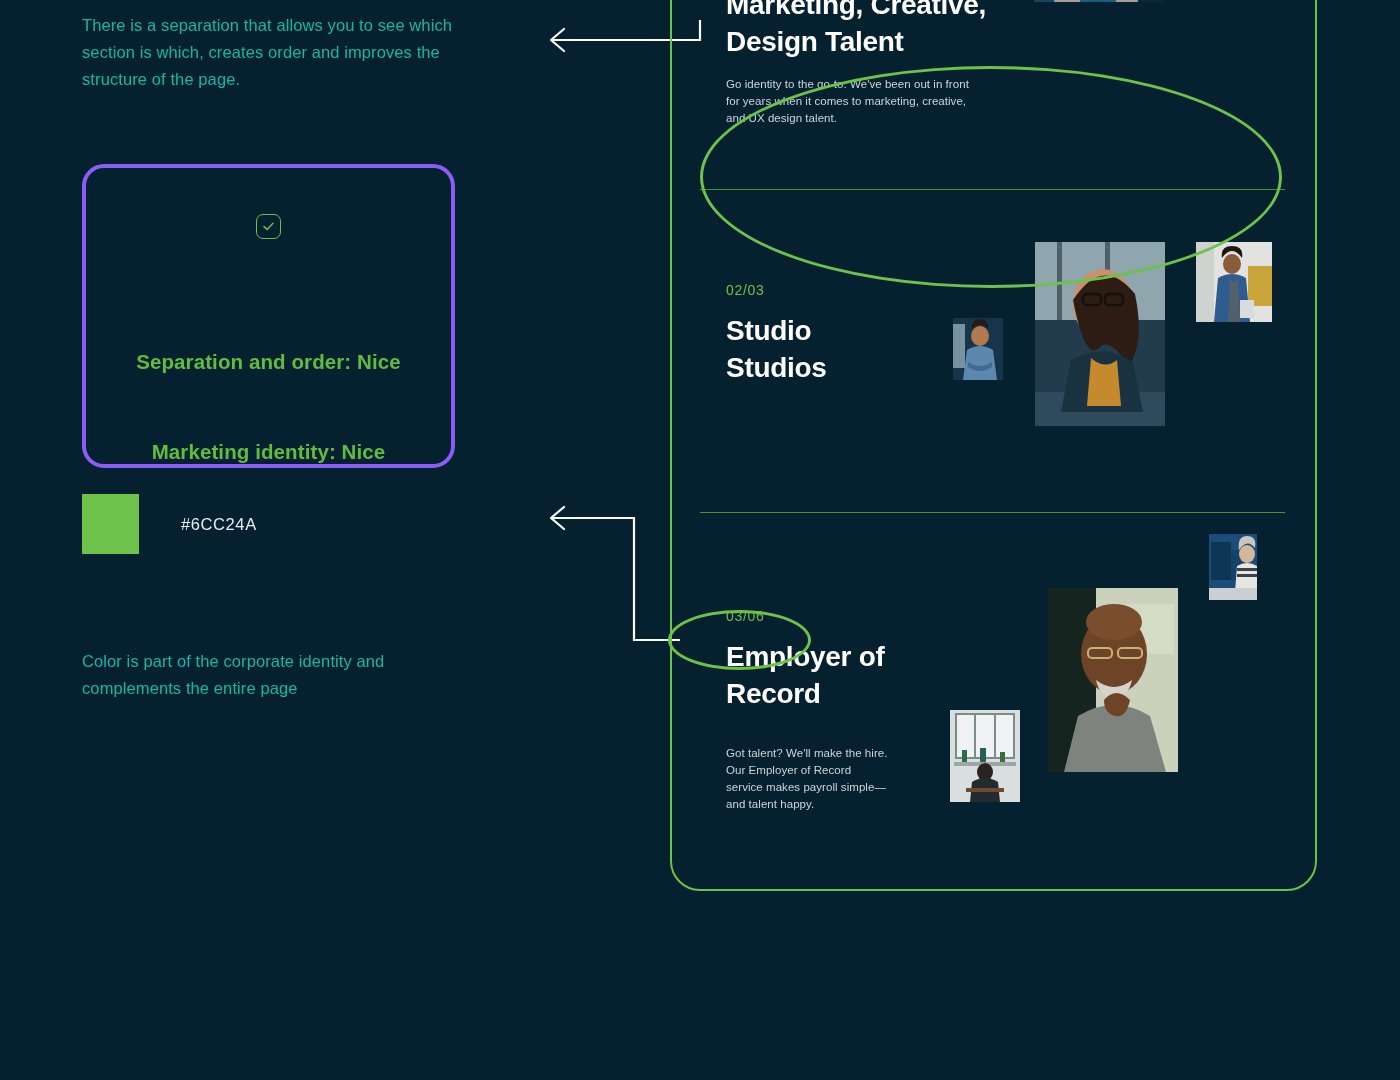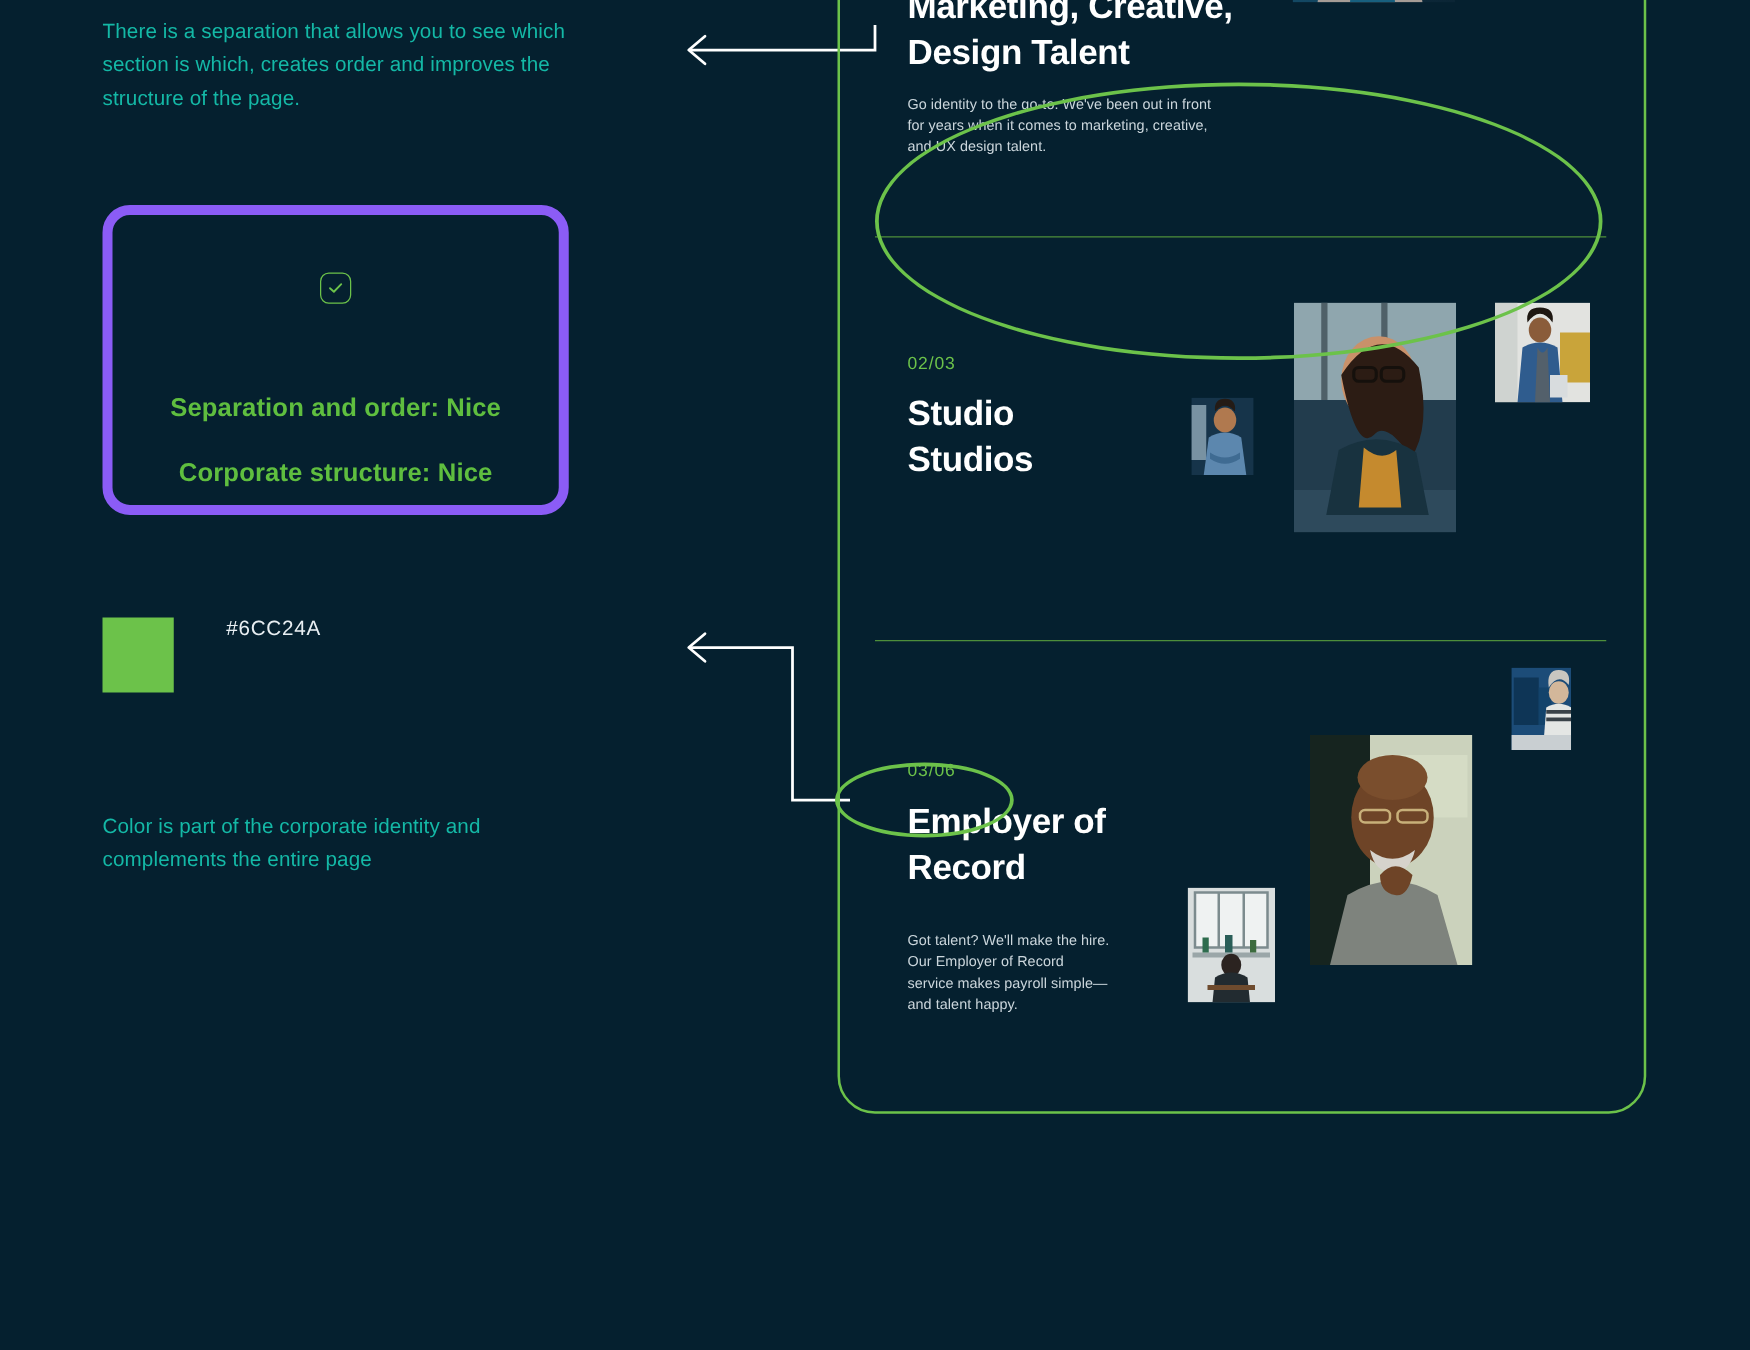--- a/index.html
+++ b/index.html
@@ -30,26 +30,27 @@
   }
 
   #note-top { left: 82px; top: 12px; width: 390px; }
   #note-color { left: 82px; top: 648px; width: 380px; }
 
   .verdict-card {
     position: absolute;
     left: 82px;
     top: 164px;
     width: 373px;
-    height: 248px;
-    border: 8px solid #8b5cf6;
+    height: 304px;
+    border: 4px solid #8b5cf6;
     border-radius: 22px;
     display: flex;
     flex-direction: column;
     align-items: center;
+    justify-content: space-between;
   }
 
   .check-badge {
     width: 25px;
     height: 25px;
     margin-top: 46px;
     border: 1.8px solid #6CC24A;
     border-radius: 7px;
     display: flex;
     align-items: center;
@@ -65,21 +66,21 @@
     text-align: center;
   }
   #verdict-1 { margin-top: 72px; }
   #verdict-2 { margin-top: 28px; }
 
   .swatch-row {
     position: absolute;
     left: 82px;
     top: 494px;
     display: flex;
-    align-items: flex-start;
+    align-items: center;
   }
   .swatch-chip {
     width: 57px;
     height: 60px;
     background: #6CC24A;
   }
   .swatch-label {
     margin-left: 42px;
     color: #E8EEF2;
     font-size: 16.5px;
@@ -175,21 +176,21 @@
 
   <div class="note-text" id="note-top">There is a separation that allows you to see which section is which, creates order and improves the structure of the page.</div>
 
   <div class="verdict-card">
     <div class="check-badge">
       <svg width="15" height="15" viewBox="0 0 15 15">
         <path d="M3 7.6 L6.1 10.4 L12 4.3" fill="none" stroke="#6CC24A" stroke-width="1.5" stroke-linecap="round" stroke-linejoin="round"></path>
       </svg>
     </div>
     <div class="verdict-line" id="verdict-1">Separation and order: Nice</div>
-    <div class="verdict-line" id="verdict-2">Corporate structure: Nice</div>
+    <div class="verdict-line" id="verdict-2">Marketing identity: Nice</div>
   </div>
 
   <div class="swatch-row">
     <div class="swatch-chip"></div>
     <div class="swatch-label">#6CC24A</div>
   </div>
 
   <div class="note-text" id="note-color">Color is part of the corporate identity and complements the entire page</div>
 
   <svg class="arrow-svg" style="left:540px; top:20px; width:180px; height:180px;">

